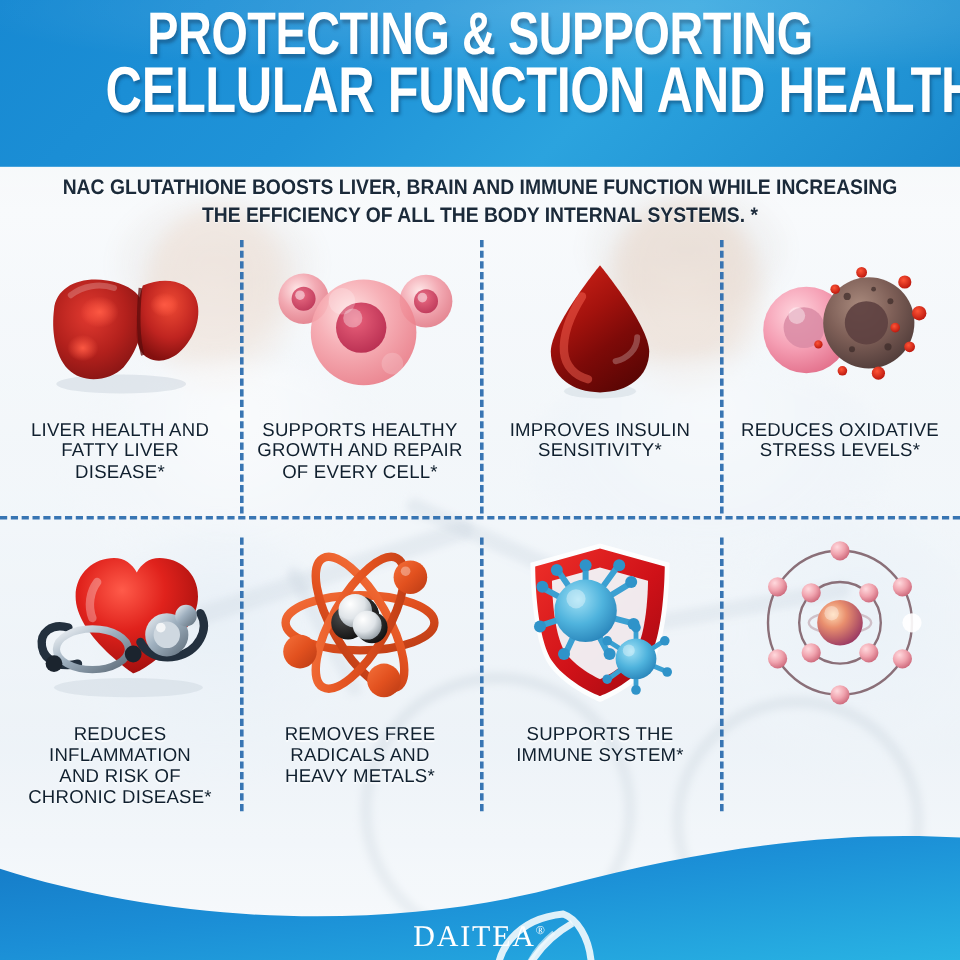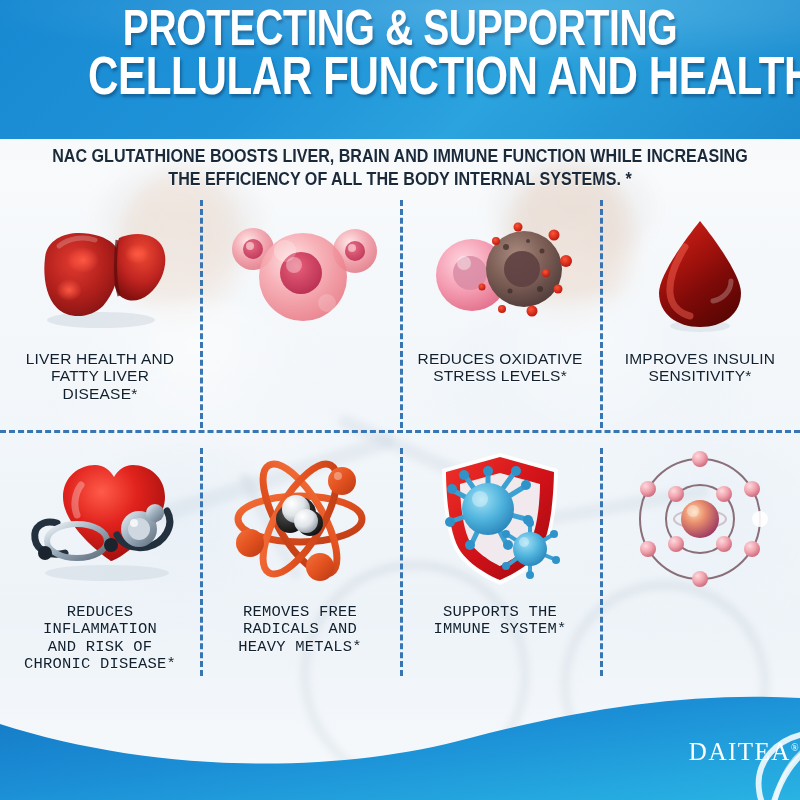--- a/index.html
+++ b/index.html
@@ -75,39 +75,39 @@
   
   .grid{position:absolute;left:0;top:200px;width:800px;height:480px;
     display:grid;grid-template-columns:repeat(4,1fr);grid-template-rows:1fr 1fr;}
   .cell{position:relative;display:flex;flex-direction:column;align-items:center;}
   .icon-box{height:150px;width:100%;display:flex;align-items:center;justify-content:center;position:relative;}
   .cell.row2 .icon-box{height:158px;}
   .caption{
     text-align:center;color:#10202f;font-weight:400;font-size:15.5px;line-height:1.12;
     font-family:"Liberation Sans",sans-serif;letter-spacing:.2px;
     text-shadow:0 1px 1px rgba(255,255,255,.85);padding:0 6px;}
-  .cell.row2 .caption{margin-top:6px;font-family:Liberation Mono, monospace;}
+  .cell.row2 .caption{margin-top:6px;}
 
   
   .vdiv{position:absolute;top:0;width:0;height:100%;
     border-left:3px dashed #2f6fb0;opacity:.95;}
   .v1{left:200px;} .v2{left:400px;} .v3{left:600px;}
   .vdiv.r1{top:200px;height:228px;}
   .vdiv.r2{top:448px;height:228px;}
   .hdiv{position:absolute;left:0;width:800px;height:0;
     border-top:3px dashed #2f6fb0;opacity:.95;}
   .h1{top:430px;}
 
   
   .ic{display:block;}
 
   
   .footer{position:absolute;left:0;bottom:0;width:800px;height:120px;}
   .footer svg{display:block;width:800px;height:120px;}
-  .brand{position:absolute;left:0;bottom:34px;width:800px;text-align:right;
+  .brand{position:absolute;left:0;bottom:5px;width:800px;text-align:center;
     pointer-events:none;}
   .brand-inner{display:inline-block;position:relative;}
   .brand-text{color:#ffffff;font-size:25px;letter-spacing:1.5px;font-weight:400;
     font-family:"Liberation Serif",serif;position:relative;z-index:2;}
   .brand-reg{font-size:10px;vertical-align:super;}
   .brand-leaf{position:absolute;left:50%;top:-17px;transform:translateX(-44%);z-index:1;opacity:.95;}
 </style>
 </head>
 <body>
 
@@ -211,20 +211,41 @@
           <circle cx="140" cy="36" r="22" fill="url(#cellSm)"></circle>
           <circle cx="140" cy="36" r="10" fill="url(#nucBig)" opacity=".9"></circle>
           <circle cx="137" cy="33" r="4" fill="#fff" opacity=".5"></circle>
           <circle cx="88" cy="62" r="44" fill="url(#cellBig)"></circle>
           <circle cx="86" cy="58" r="21" fill="url(#nucBig)"></circle>
           <circle cx="79" cy="50" r="8" fill="#fff" opacity=".35"></circle>
           <circle cx="70" cy="36" r="11" fill="#fff" opacity=".22"></circle>
           <circle cx="112" cy="88" r="9" fill="#fff" opacity=".18"></circle>
         </svg>
       </div>
+      <div class="caption">SUPPORTS HEALTHY<br>GROWTH AND REPAIR<br>OF EVERY CELL*</div>
+    </div>
+
+    <div class="cell row1">
+      <div class="icon-box">
+        <svg class="ic" width="110" height="124" viewBox="0 0 110 124">
+          <defs>
+            <linearGradient id="drop" x1="25%" y1="5%" x2="75%" y2="95%">
+              <stop offset="0%" stop-color="#c61f16"></stop>
+              <stop offset="35%" stop-color="#a3120d"></stop>
+              <stop offset="65%" stop-color="#7d0a08"></stop>
+              <stop offset="100%" stop-color="#5c0604"></stop>
+            </linearGradient>
+          </defs>
+          <ellipse cx="55" cy="113" rx="30" ry="6" fill="#b9c6d2" opacity=".3"></ellipse>
+          <path d="M55,8 C55,8 96,58 96,80 C96,101 78,114 55,114 C32,114 14,101 14,80 C14,58 55,8 55,8 Z" fill="url(#drop)"></path>
+          <path d="M40,34 C30,50 24,66 25,80 C26,92 34,100 45,103" stroke="#ff6a58" stroke-width="7" fill="none" opacity=".45" stroke-linecap="round"></path>
+          <path d="M68,88 C78,86 86,78 86,68" stroke="#ffffff" stroke-width="5" fill="none" opacity=".25" stroke-linecap="round"></path>
+        </svg>
+      </div>
+      <div class="caption">IMPROVES INSULIN<br>SENSITIVITY*</div>
     </div>
 
     <div class="cell row1">
       <div class="icon-box">
         <svg class="ic" width="160" height="124" viewBox="0 0 160 124">
           <defs>
             <radialGradient id="healthy" cx="38%" cy="32%" r="72%">
               <stop offset="0%" stop-color="#ffd6df"></stop>
                 <stop offset="55%" stop-color="#f59fb4"></stop>
               <stop offset="100%" stop-color="#e3718c"></stop>
@@ -258,40 +279,20 @@
             <circle cx="112" cy="98" r="5.5" fill="url(#rad)"></circle>
             <circle cx="82" cy="96" r="4" fill="url(#rad)"></circle>
             <circle cx="76" cy="28" r="4" fill="url(#rad)"></circle>
             <circle cx="98" cy="14" r="4.5" fill="url(#rad)"></circle>
             <circle cx="62" cy="74" r="3.5" fill="url(#rad)"></circle>
             <circle cx="126" cy="60" r="4" fill="url(#rad)"></circle>
           </g>
         </svg>
       </div>
       <div class="caption">REDUCES OXIDATIVE<br>STRESS LEVELS*</div>
-    </div>
-
-    <div class="cell row1">
-      <div class="icon-box">
-        <svg class="ic" width="110" height="124" viewBox="0 0 110 124">
-          <defs>
-            <linearGradient id="drop" x1="25%" y1="5%" x2="75%" y2="95%">
-              <stop offset="0%" stop-color="#c61f16"></stop>
-              <stop offset="35%" stop-color="#a3120d"></stop>
-              <stop offset="65%" stop-color="#7d0a08"></stop>
-              <stop offset="100%" stop-color="#5c0604"></stop>
-            </linearGradient>
-          </defs>
-          <ellipse cx="55" cy="113" rx="30" ry="6" fill="#b9c6d2" opacity=".3"></ellipse>
-          <path d="M55,8 C55,8 96,58 96,80 C96,101 78,114 55,114 C32,114 14,101 14,80 C14,58 55,8 55,8 Z" fill="url(#drop)"></path>
-          <path d="M40,34 C30,50 24,66 25,80 C26,92 34,100 45,103" stroke="#ff6a58" stroke-width="7" fill="none" opacity=".45" stroke-linecap="round"></path>
-          <path d="M68,88 C78,86 86,78 86,68" stroke="#ffffff" stroke-width="5" fill="none" opacity=".25" stroke-linecap="round"></path>
-        </svg>
-      </div>
-      <div class="caption">IMPROVES INSULIN<br>SENSITIVITY*</div>
     </div>
 
     <div class="cell row2">
       <div class="icon-box">
         <svg class="ic" width="170" height="140" viewBox="0 0 170 140">
           <defs>
             <radialGradient id="hrt" cx="38%" cy="28%" r="78%">
               <stop offset="0%" stop-color="#ff5b4a"></stop>
                 <stop offset="45%" stop-color="#e0221c"></stop>
               <stop offset="100%" stop-color="#9c0d0c"></stop>

